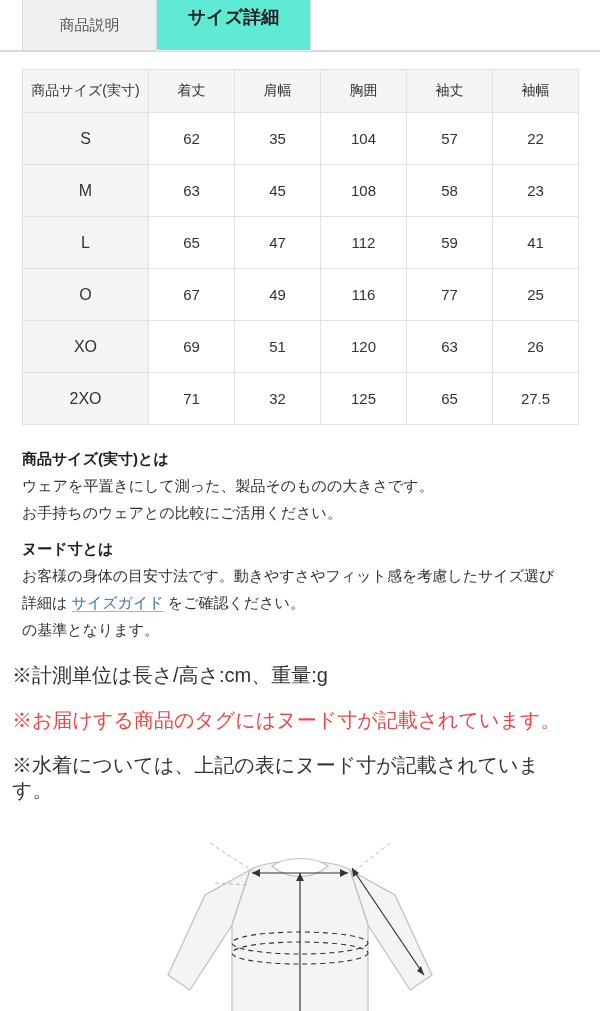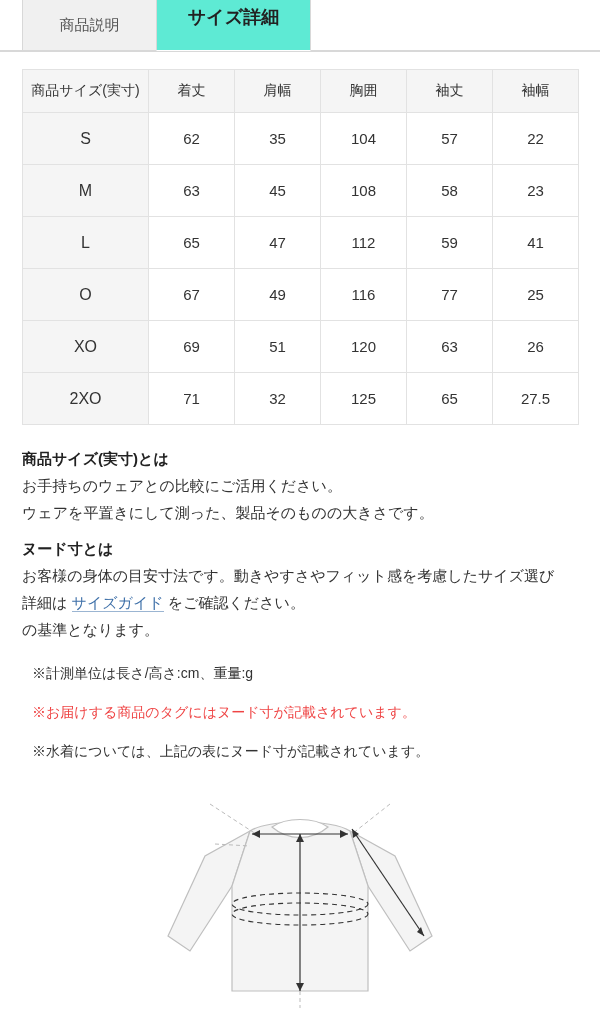--- a/index.html
+++ b/index.html
@@ -113,22 +113,22 @@
     color: #222222;
   }
   .notes p { margin: 0; }
   .notes .block-gap { height: 9px; }
   .link {
     color: #3d6fa8;
     text-decoration: none;
     border-bottom: 1px solid #9bb5d2;
   }
   .small-notes {
-    margin: 18px 22px 0 32px;
-    font-size: 14px;
+    margin: 18px 22px 0 12px;
+    font-size: 20px;
     line-height: 25px;
     color: #333333;
   }
   .red { color: #ef4444; }
 
   
   .diagram-wrap {
     margin-top: 22px;
     width: 600px;
     height: 290px;
@@ -212,22 +212,22 @@
       <td>32</td>
       <td>125</td>
       <td>65</td>
       <td>27.5</td>
     </tr>
   </tbody>
 </table>
 
 <div class="notes">
   <h3>商品サイズ(実寸)とは</h3>
+  <p>ウェアを平置きにして測った、製品そのものの大きさです。</p>
   <p>お手持ちのウェアとの比較にご活用ください。</p>
-  <p>ウェアを平置きにして測った、製品そのものの大きさです。</p>
   <div class="block-gap"></div>
   <h3>ヌード寸とは</h3>
   <p>お客様の身体の目安寸法です。動きやすさやフィット感を考慮したサイズ選び</p>
   <p>
     <span>詳細は </span><a class="link" href="#">サイズガイド</a><span> をご確認ください。</span>
   </p>
   <p>の基準となります。</p>
 </div>
 
 <div class="small-notes">

